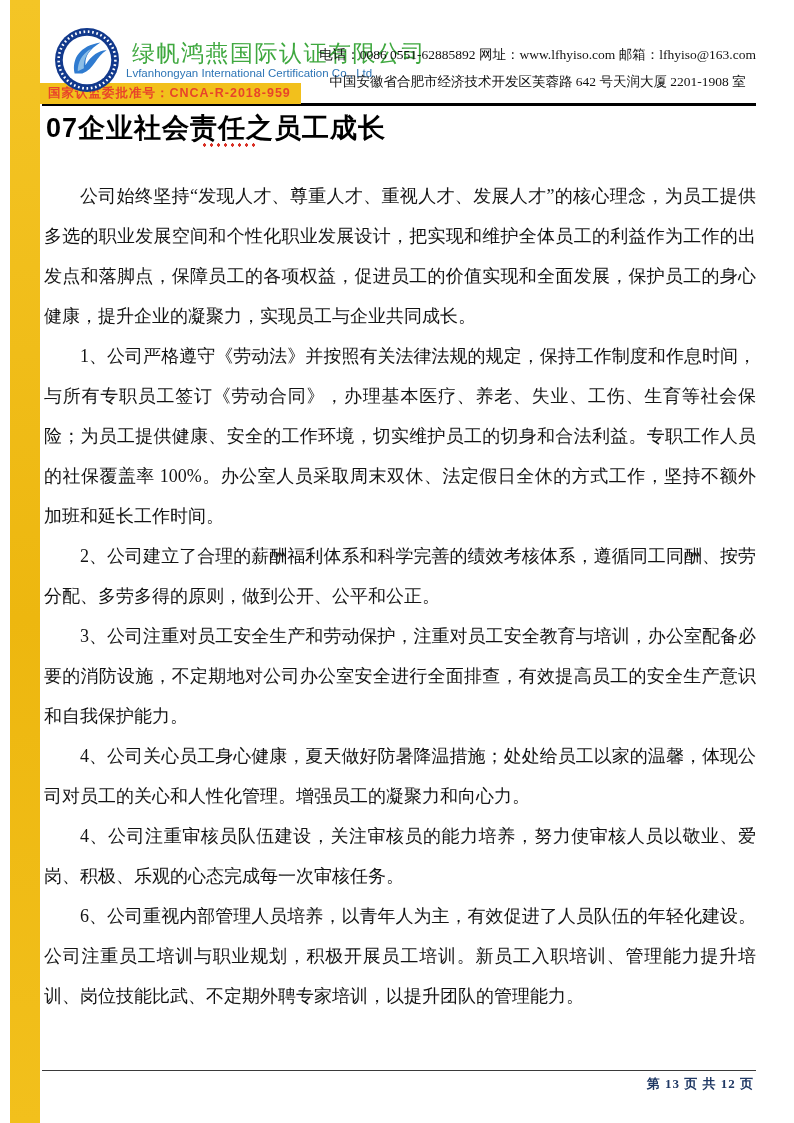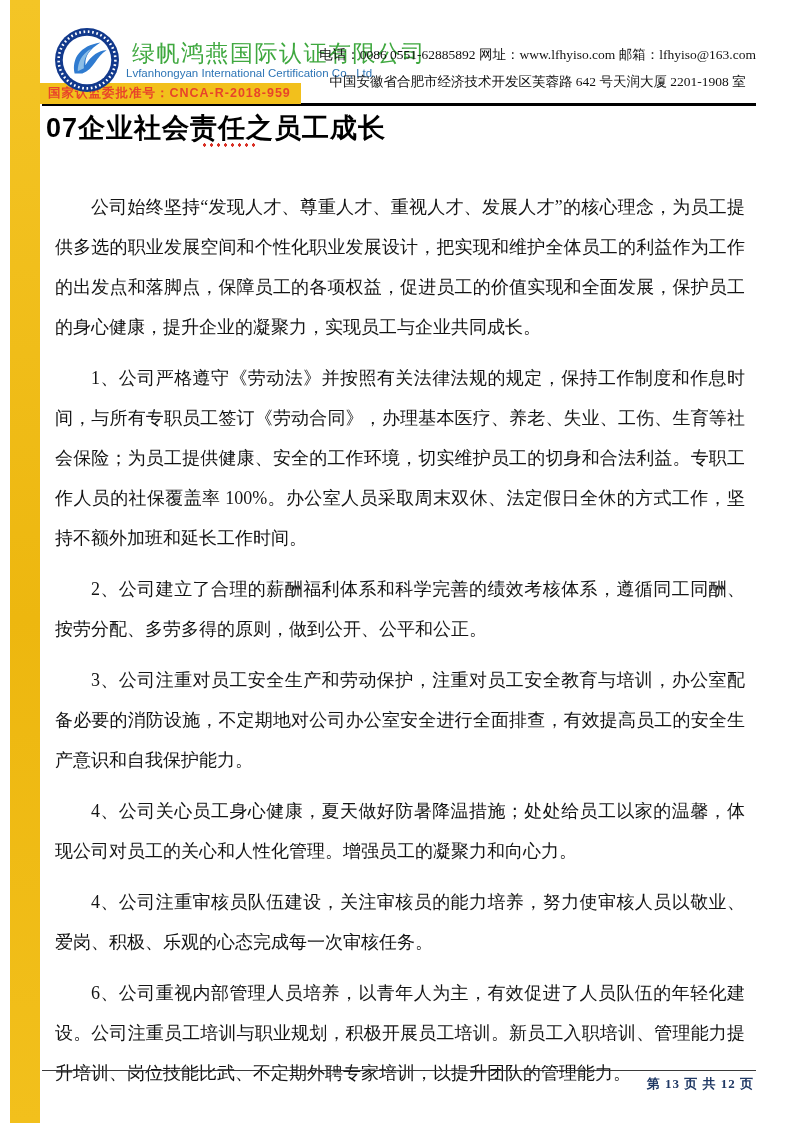--- a/index.html
+++ b/index.html
@@ -92,21 +92,21 @@
     background-size: 7px 4px;
     background-repeat: repeat-x;
   }
   
   .body-text {
     position: absolute;
     left: 44px; top: 176px;
     width: 712px;
   }
   .body-text p {
-    margin: 11px;
+    margin: 0;
     font-size: 18px;
     line-height: 40px;
     color: #141414;
     text-align: justify;
     text-justify: inter-character;
     text-indent: 2em;
   }
   
   .footer-divider {
     position: absolute;

